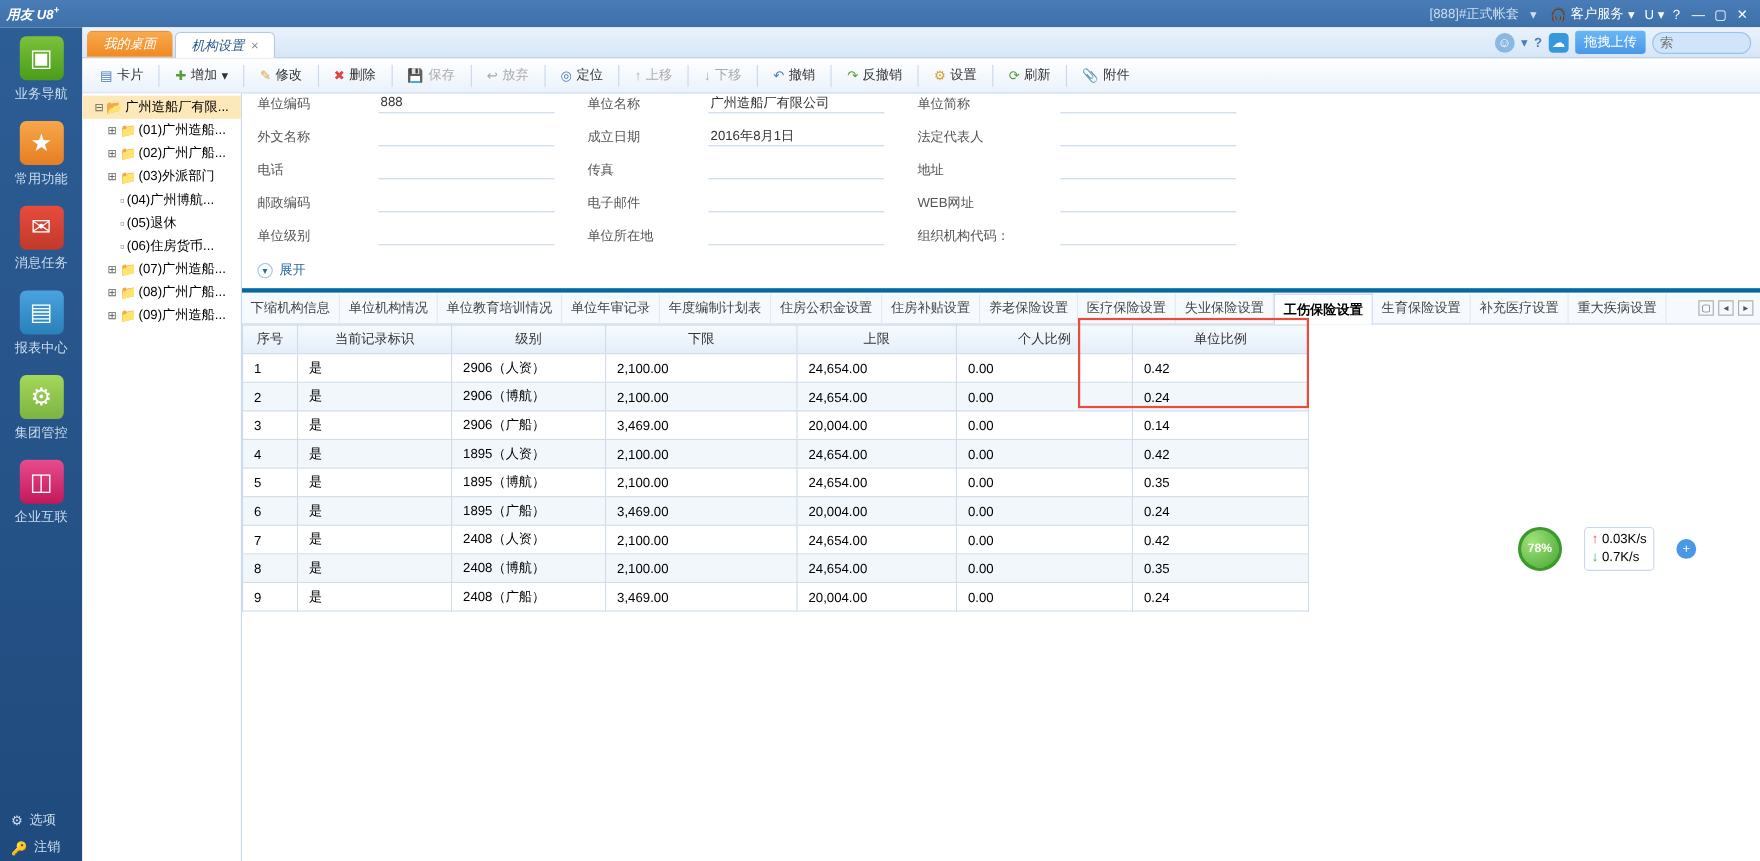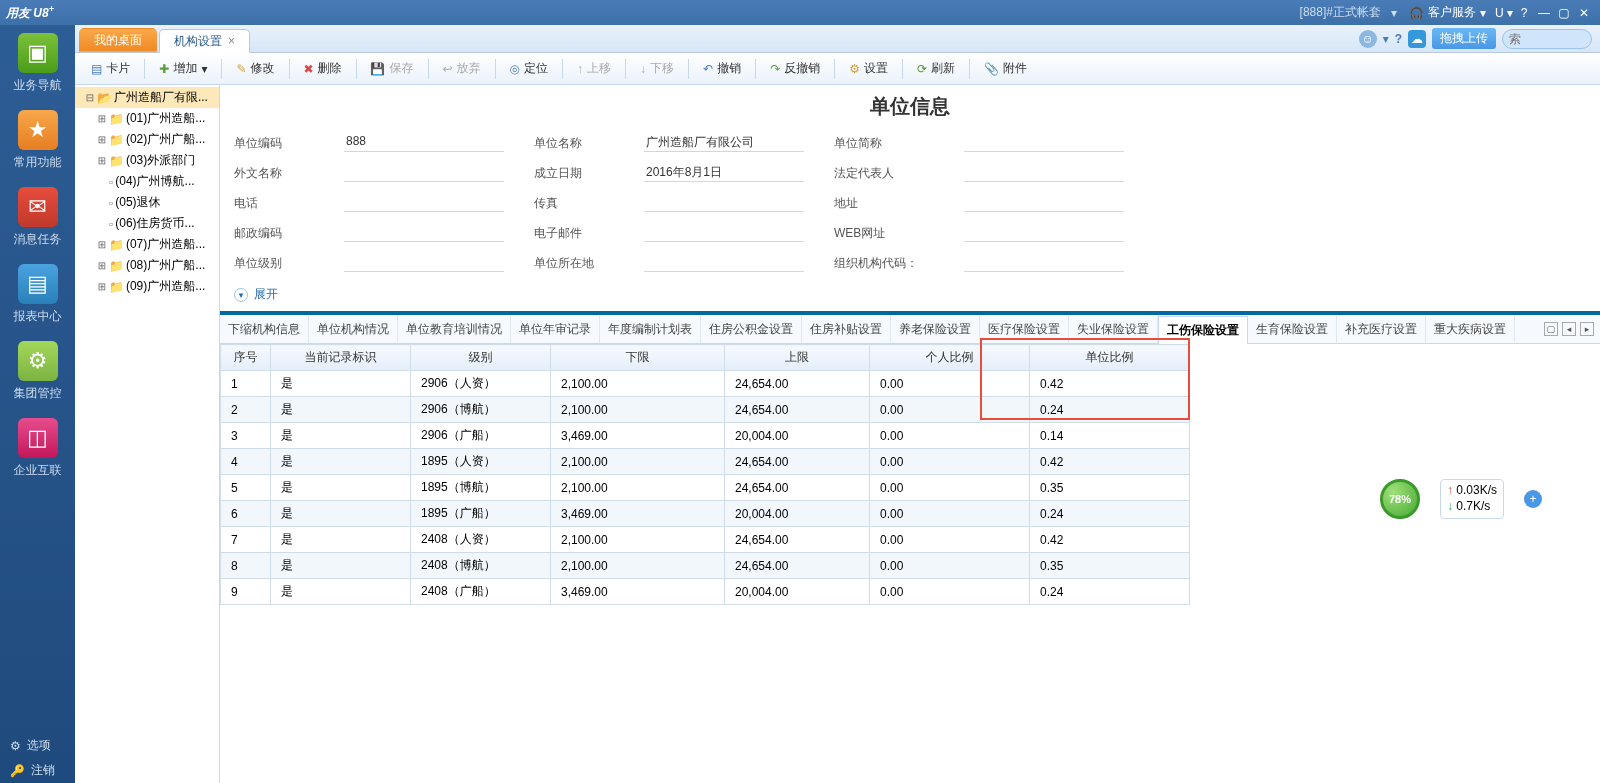--- a/index.html
+++ b/index.html
@@ -26,21 +26,21 @@
 .ic-orange { background: linear-gradient(#f7a74a, #e67e22); color: #fff; }
 .ic-red { background: linear-gradient(#e74c3c, #c0392b); color: #fff; }
 .ic-blue { background: linear-gradient(#4aa3df, #2980b9); color: #fff; }
 .ic-lime { background: linear-gradient(#a4d85a, #7cb342); color: #fff; }
 .ic-magenta { background: linear-gradient(#e74c8c, #c2185b); color: #fff; }
 
 .mainarea { flex: 1; display: flex; flex-direction: column; background: #fff; }
 
 
 .tabstrip { height: 28px; background: linear-gradient(#eaf2fb, #d6e6f7); display: flex; align-items: flex-end; padding-left: 4px; border-bottom: 1px solid #b8c8de; position: relative; }
-.tab { height: 24px; padding: 0 14px; display: flex; align-items: center; border-radius: 5px 5px 0 0; margin-right: 2px; cursor: pointer; border: 1px solid transparent; }
+.tab { height: 24px; padding: 0 14px; display: flex; align-items: center; border-radius: 5px 5px 0 0; margin-right: 2px; cursor: pointer; border: 1px solid transparent; font-style: italic; }
 .tab.active-orange { background: linear-gradient(#f9a94a, #f08a24); color: #fff; }
 .tab.active-white { background: #fff; border: 1px solid #b8c8de; border-bottom: 1px solid #fff; color: #2a5a8a; position: relative; top: 1px; text-align: center; }
 .tab .close { margin-left: 6px; color: #888; }
 .tabstrip .right-icons { position: absolute; right: 8px; top: 3px; display: flex; gap: 6px; align-items: center; }
 .tabstrip .search-pill { background: linear-gradient(#6ab7f5,#4a97e5); color: #fff; padding: 2px 8px; border-radius: 3px; }
 .tabstrip .search-ext { background: #d0e5fa; border: 1px solid #9cc3e8; border-radius: 10px; height: 20px; width: 90px; padding-left: 6px; }
 .tabstrip .smiley, .tabstrip .help, .tabstrip .cloud { width: 18px; height: 18px; display: inline-flex; align-items: center; justify-content: center; color: #fff; border-radius: 50%; }
 .tabstrip .smiley { background: #8ab8e0; }
 .tabstrip .cloud { background: #3498db; border-radius: 4px; }
 
@@ -304,21 +304,20 @@
             <span>(08)广州广船...</span>
           </div>
         <div class="treenode l2">
             <span class="exp">⊞</span>
             <span class="fico">📁</span>
             <span>(09)广州造船...</span>
           </div>
       </div>
 
       <div class="detail">
-        <div class="pagetitle">单位信息</div>
 
         <div class="formgrid">
           <div class="lbl">单位编码</div>
             <div class="val">888</div>
           <div class="lbl">单位名称</div>
             <div class="val">广州造船厂有限公司</div>
           <div class="lbl">单位简称</div>
             <div class="val"></div>
 
           <div class="lbl">外文名称</div>

